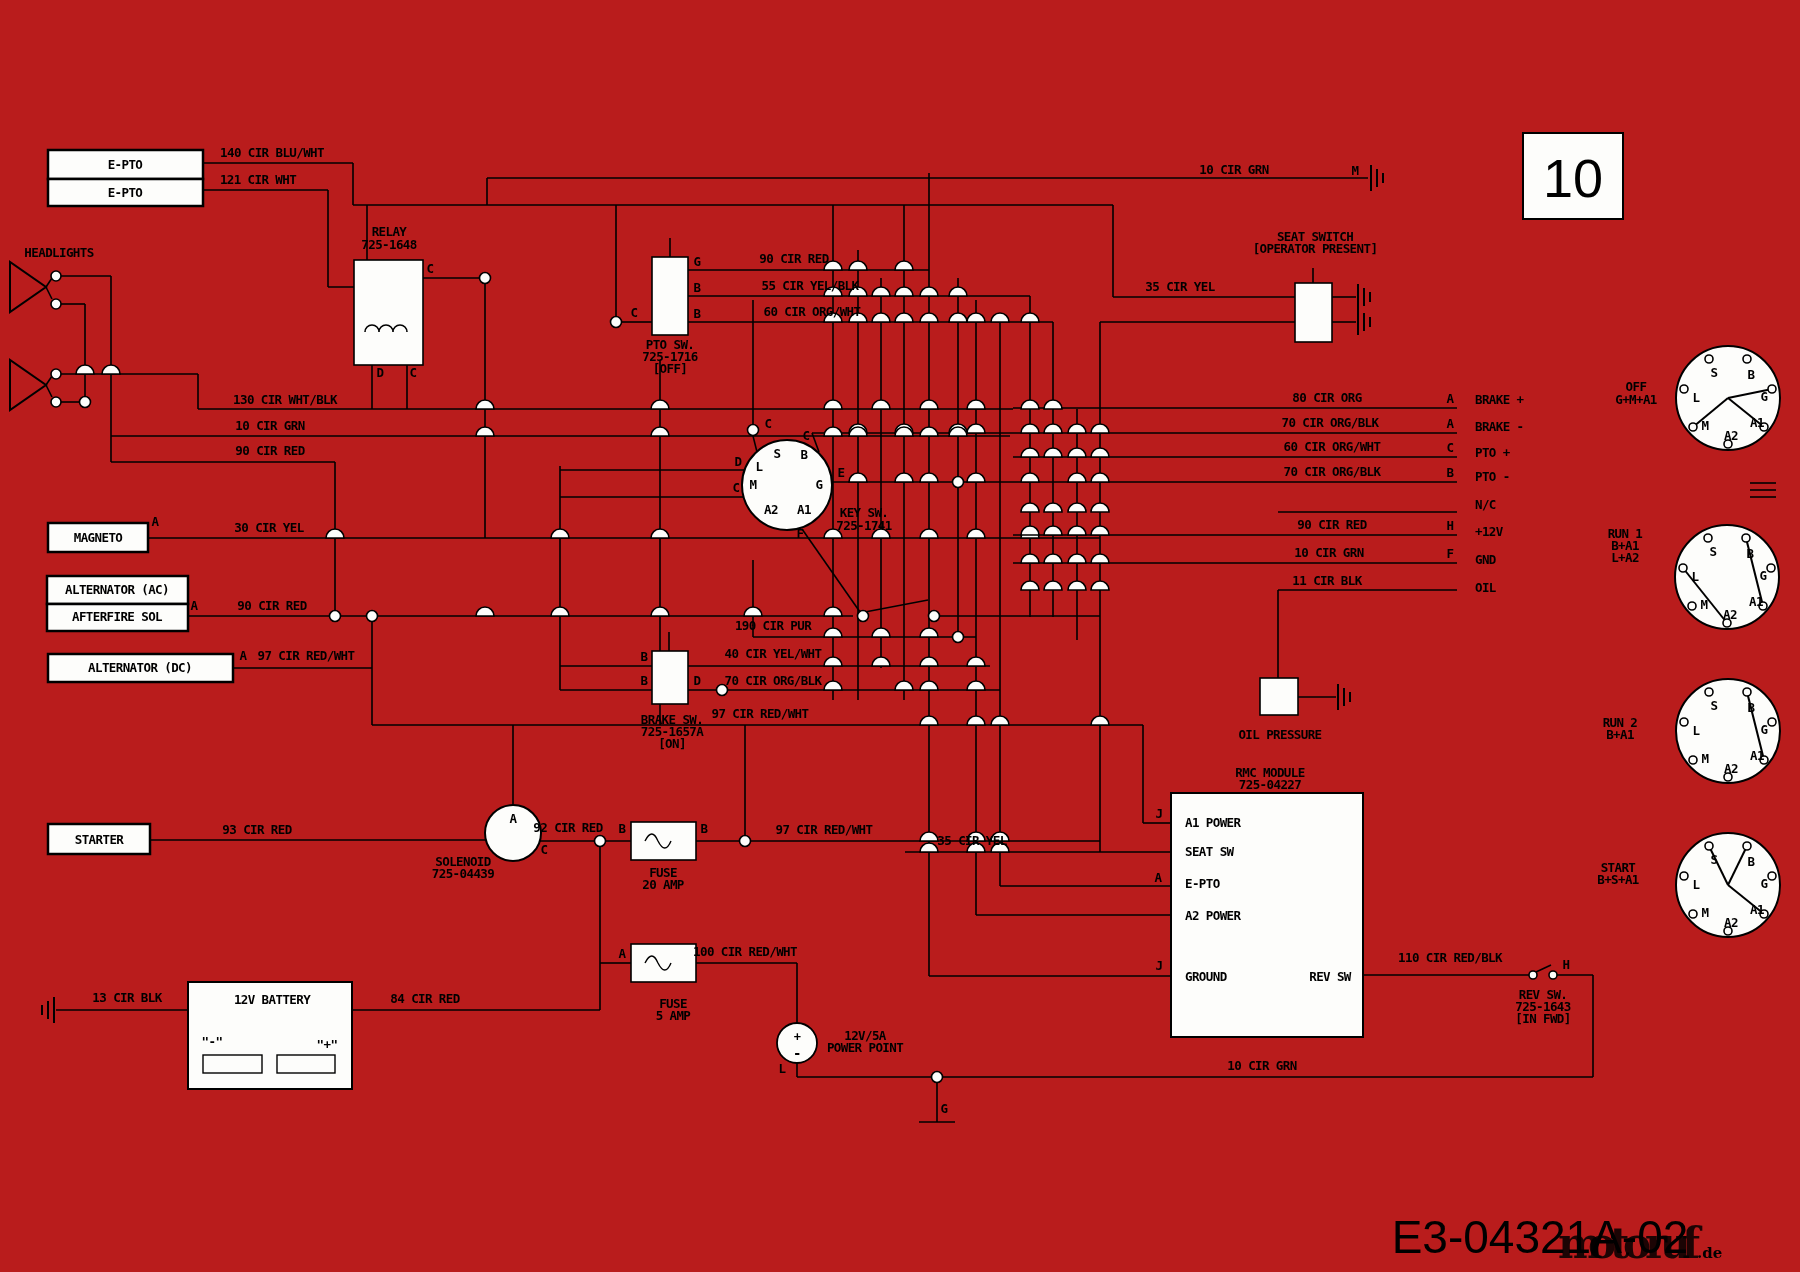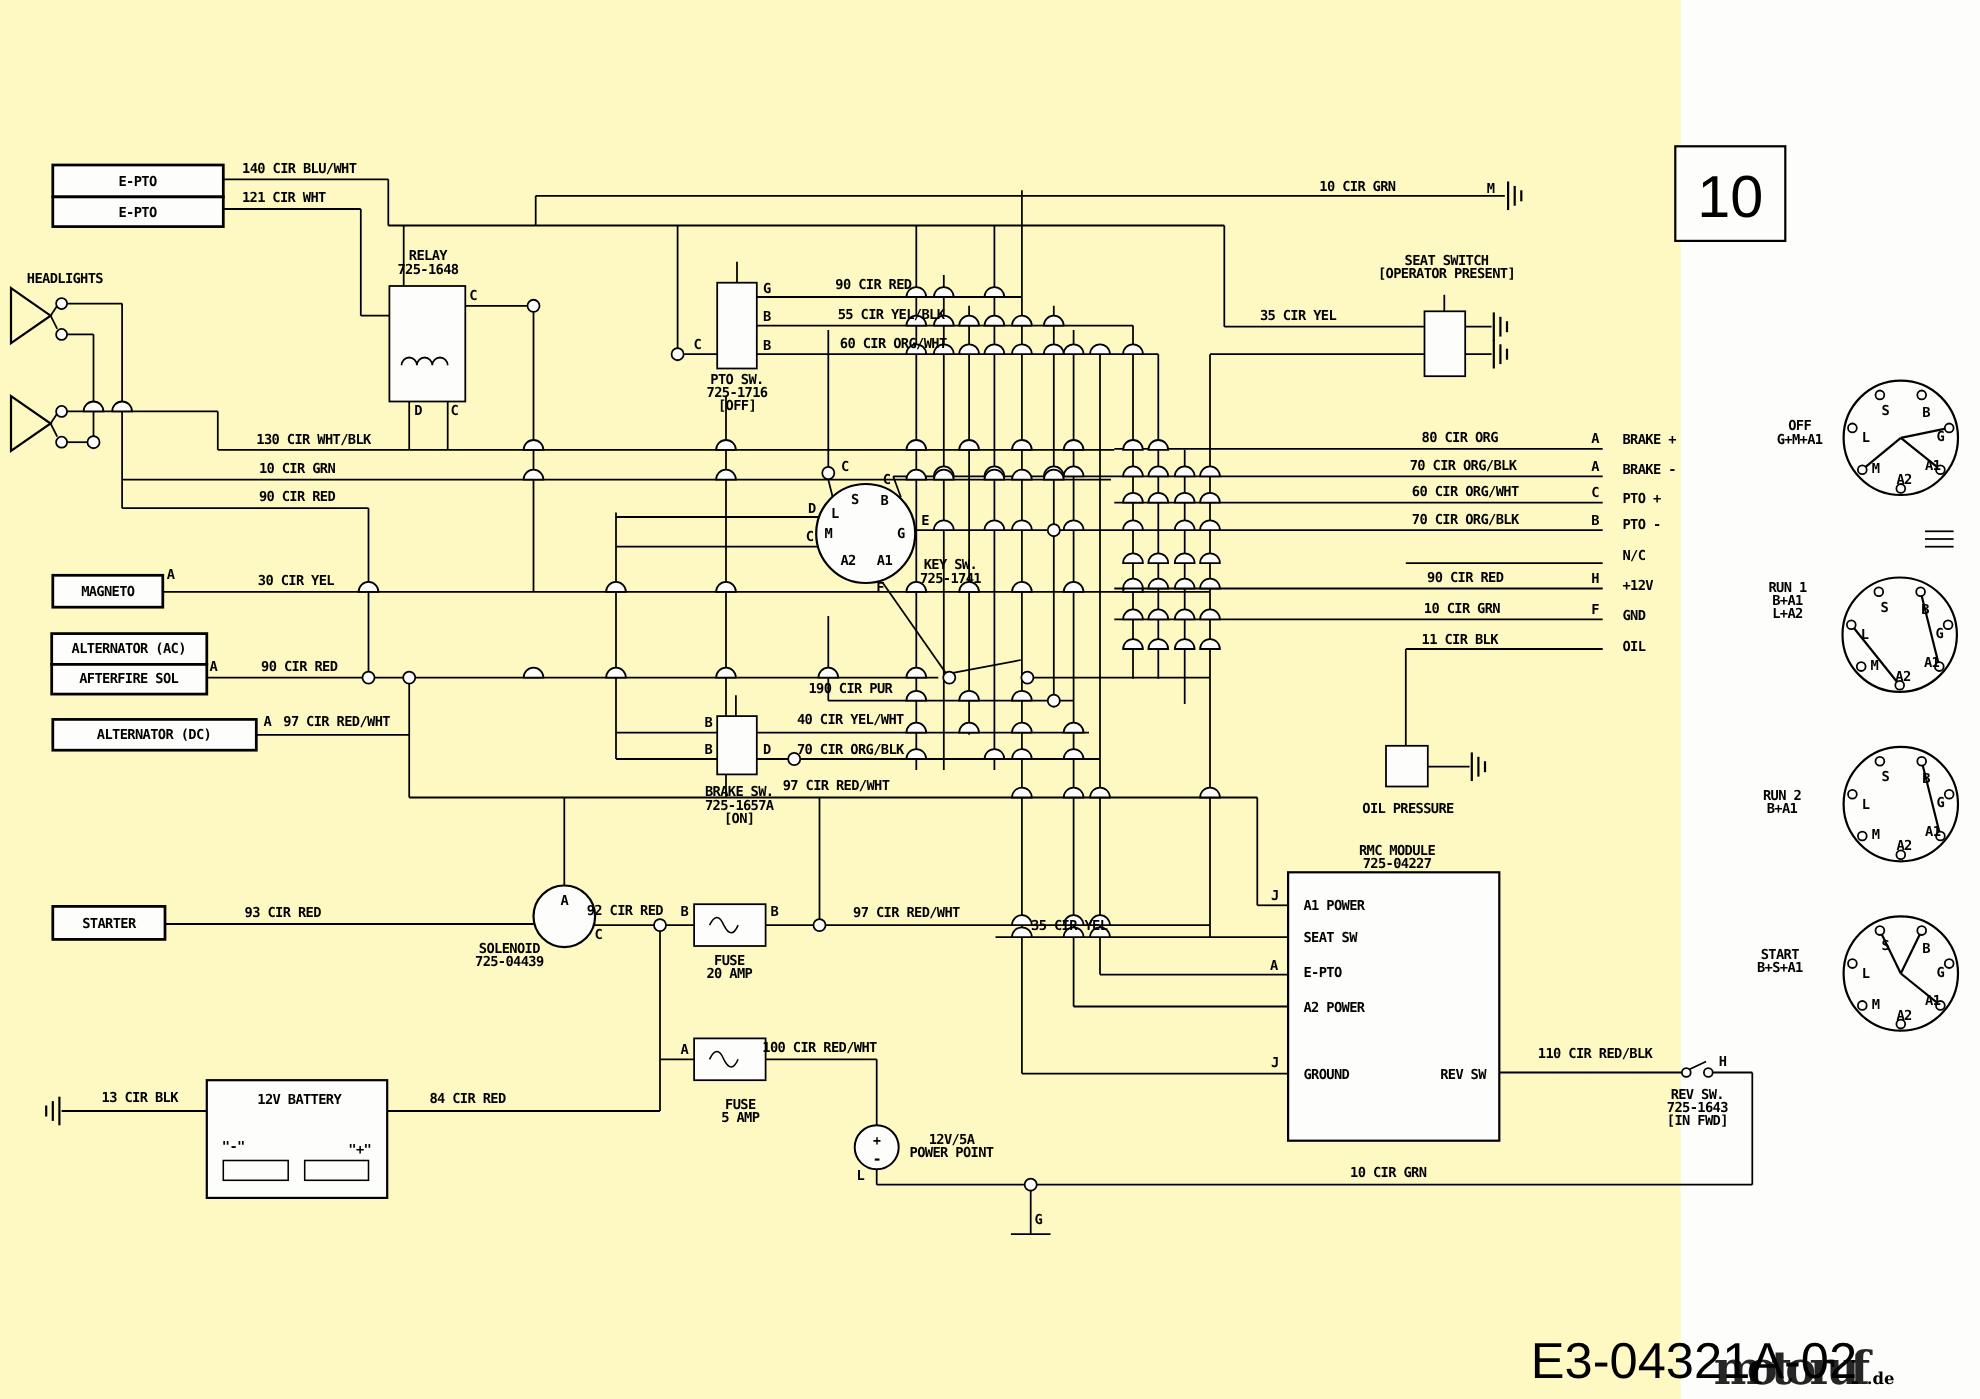--- a/index.html
+++ b/index.html
@@ -1,16 +1,16 @@
 <!DOCTYPE html>
 <html><head>
 <meta charset="utf-8">
 <style>
   html,body{margin:0;padding:0;background:#fdfdfb;}
-  #stage{width:1528px;height:1272px;position:relative;background:#fef9c3;}
+  #stage{width:1800px;height:1272px;position:relative;background:#b91c1c;}
   svg{display:block;}
   text{fill:#000;}
   .mono{font-family:"DejaVu Sans Mono",monospace;font-weight:bold;letter-spacing:-0.6px;}
   .sans{font-family:"Liberation Sans",sans-serif;font-weight:normal;}
   .serif{font-family:"DejaVu Serif",serif;font-weight:bold;}
 </style>
 </head>
 <body>
 
 <div id="stage">

